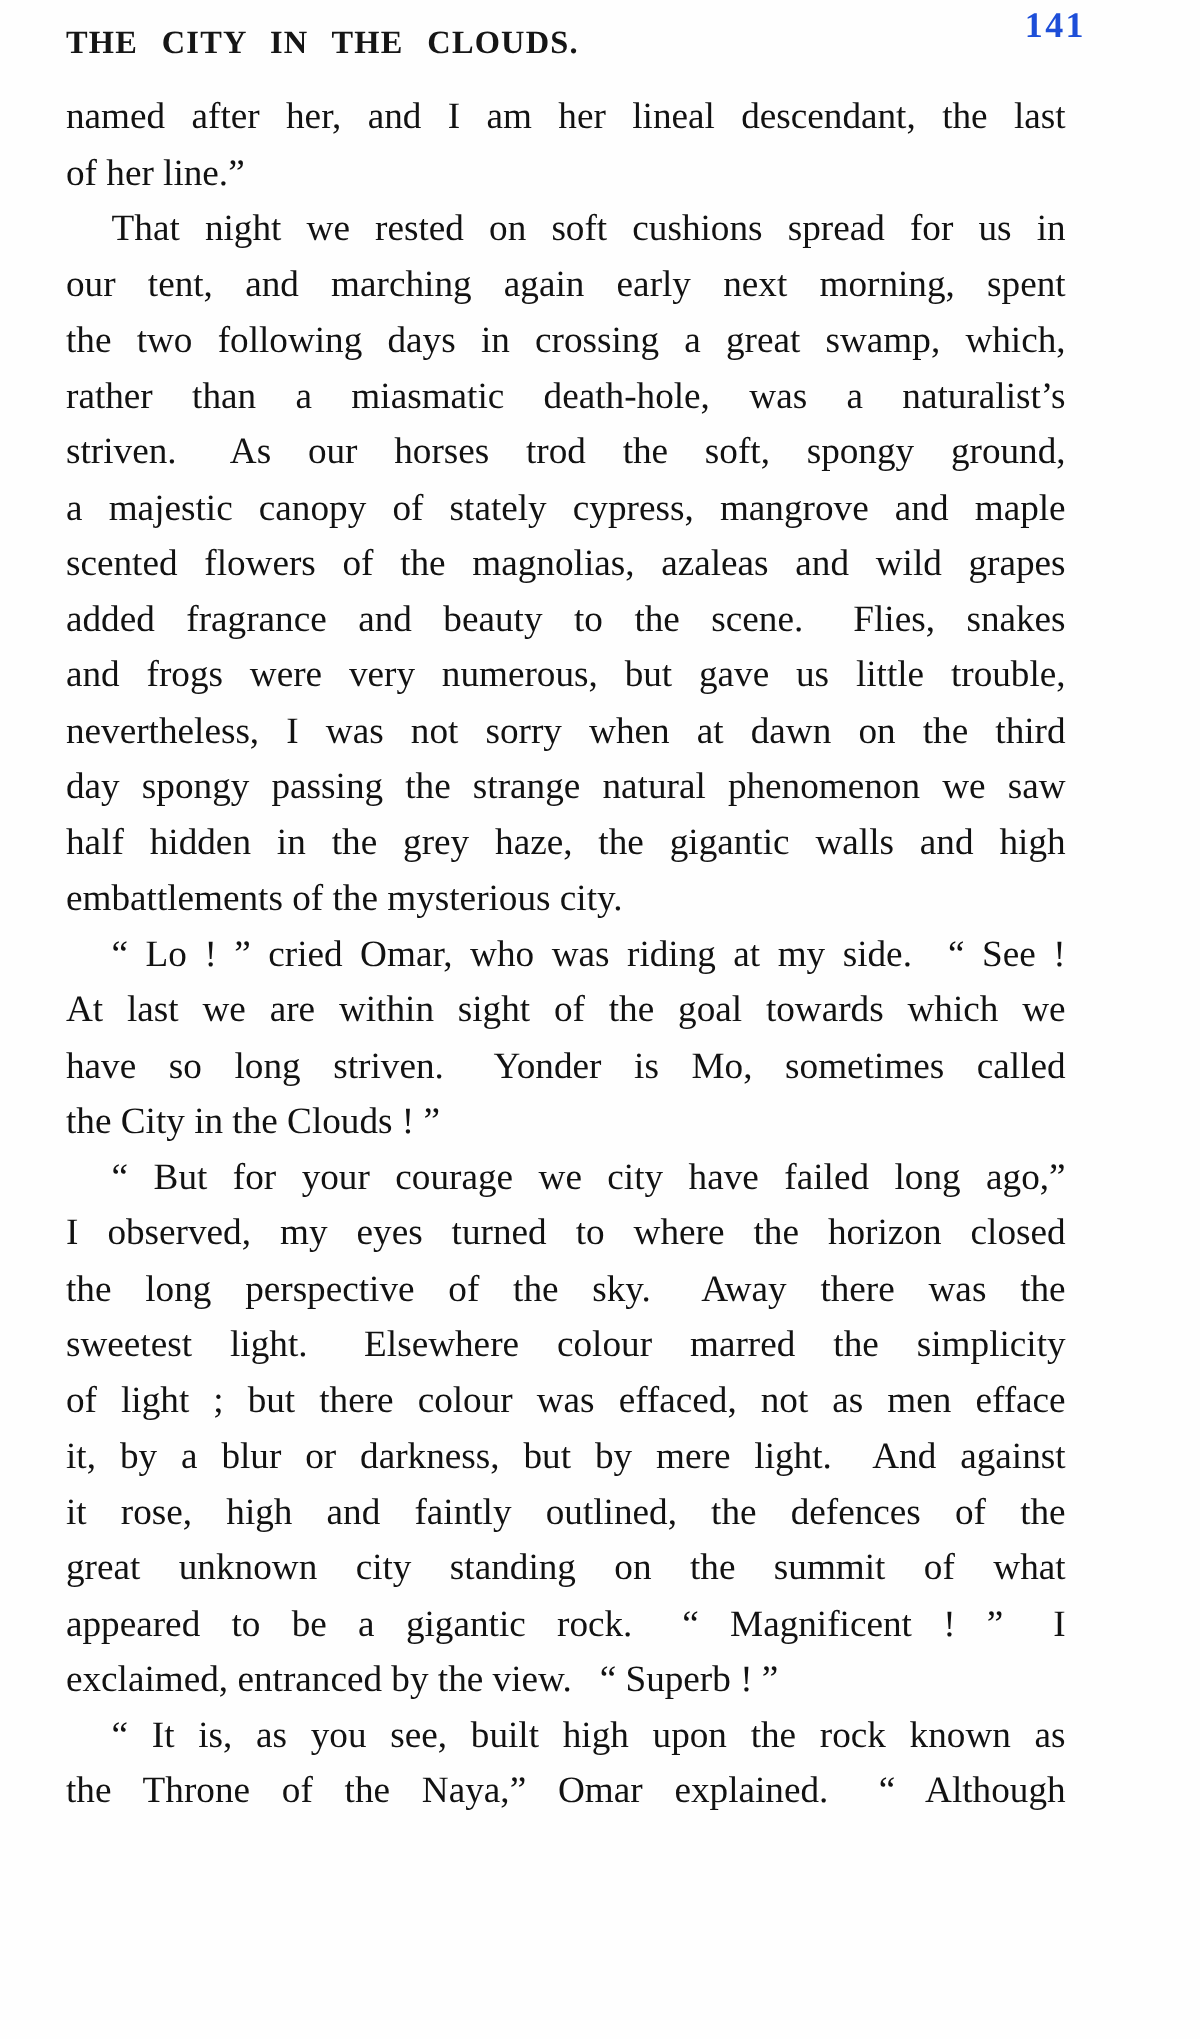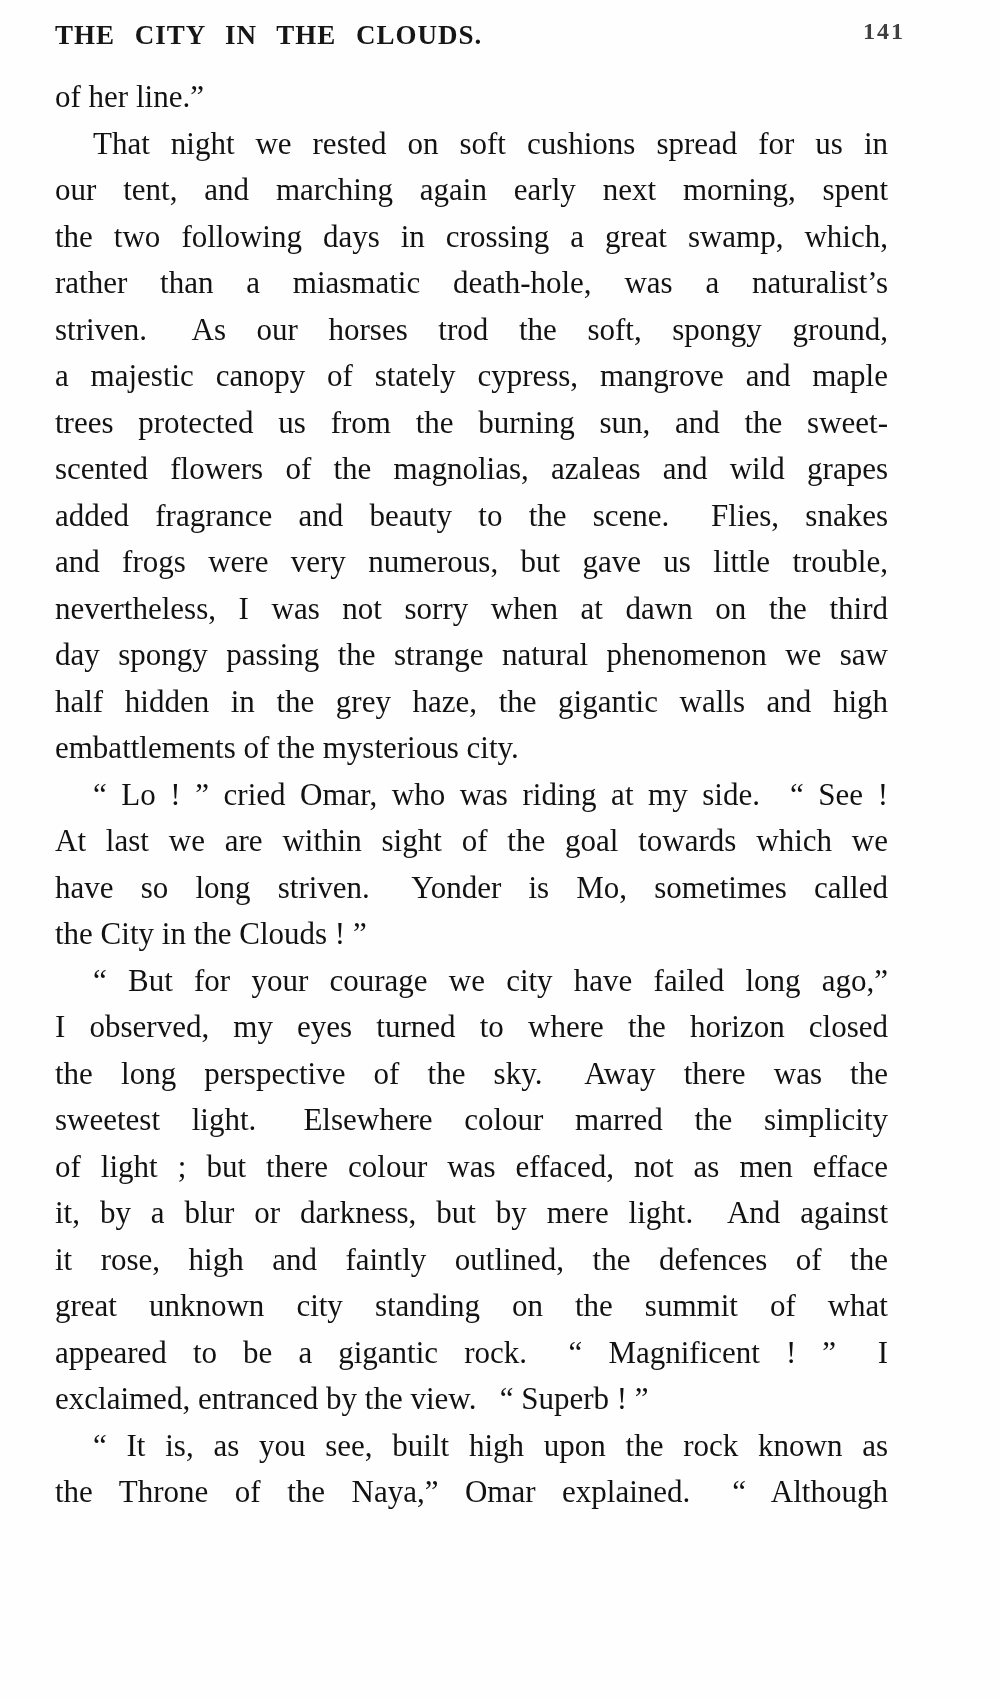--- a/index.html
+++ b/index.html
@@ -19,26 +19,26 @@
     width: 833px;
     text-align: left;
     font-size: 27px;
     font-weight: bold;
     letter-spacing: 1px;
     word-spacing: 12px;
     color: #161616;
   }
   .page-number {
     position: absolute;
-    top: 18px;
+    top: 5px;
     right: 95px;
-    font-size: 24px;
+    font-size: 30px;
     font-weight: bold;
     letter-spacing: 2px;
-    color: #404040;
+    color: #1d4ed8;
   }
   .page-body {
     position: absolute;
     top: 74px;
     left: 55px;
     width: 833px;
     font-size: 31px;
     line-height: 46.5px;
     color: #121212;
   }
@@ -53,28 +53,28 @@
 </style>
 </head>
 <body>
 
 <div class="page">
   <div class="running-header">
     <span>THE CITY IN THE CLOUDS.</span>
   </div>
   <div class="page-number">141</div>
   <div class="page-body">
+      <div class="line">named after her, and I am her lineal descendant, the last</div>
       <div class="line end">of her line.”</div>
       <div class="line indent">That night we rested on soft cushions spread for us in</div>
       <div class="line">our tent, and marching again early next morning, spent</div>
       <div class="line">the two following days in crossing a great swamp, which,</div>
       <div class="line">rather than a miasmatic death-hole, was a naturalist’s</div>
       <div class="line">striven.  As our horses trod the soft, spongy ground,</div>
       <div class="line">a majestic canopy of stately cypress, mangrove and maple</div>
-      <div class="line">trees protected us from the burning sun, and the sweet-</div>
       <div class="line">scented flowers of the magnolias, azaleas and wild grapes</div>
       <div class="line">added fragrance and beauty to the scene.  Flies, snakes</div>
       <div class="line">and frogs were very numerous, but gave us little trouble,</div>
       <div class="line">nevertheless, I was not sorry when at dawn on the third</div>
       <div class="line">day spongy passing the strange natural phenomenon we saw</div>
       <div class="line">half hidden in the grey haze, the gigantic walls and high</div>
       <div class="line end">embattlements of the mysterious city.</div>
       <div class="line indent">“ Lo ! ” cried Omar, who was riding at my side.  “ See !</div>
       <div class="line">At last we are within sight of the goal towards which we</div>
       <div class="line">have so long striven.  Yonder is Mo, sometimes called</div>

